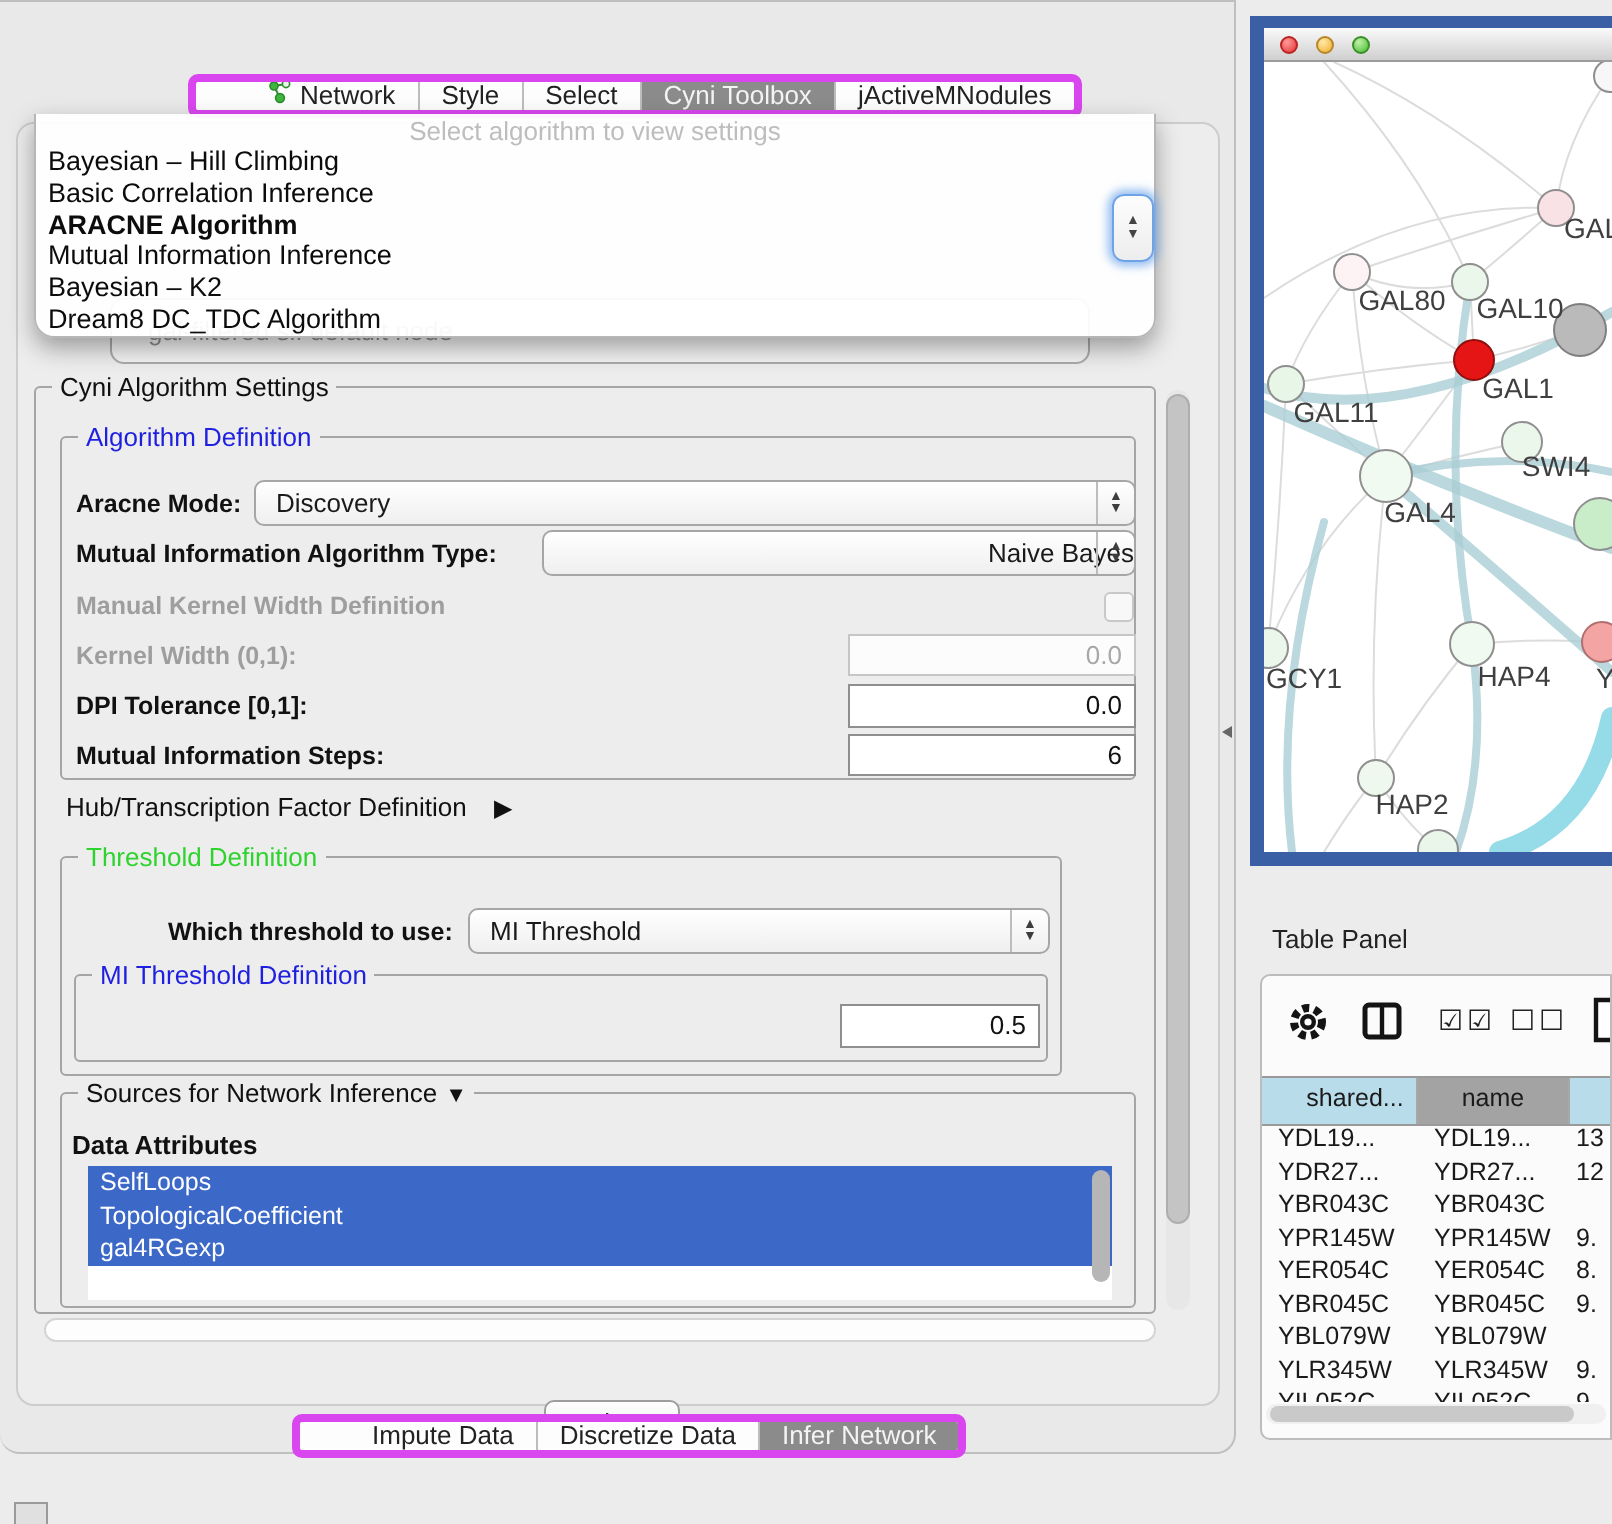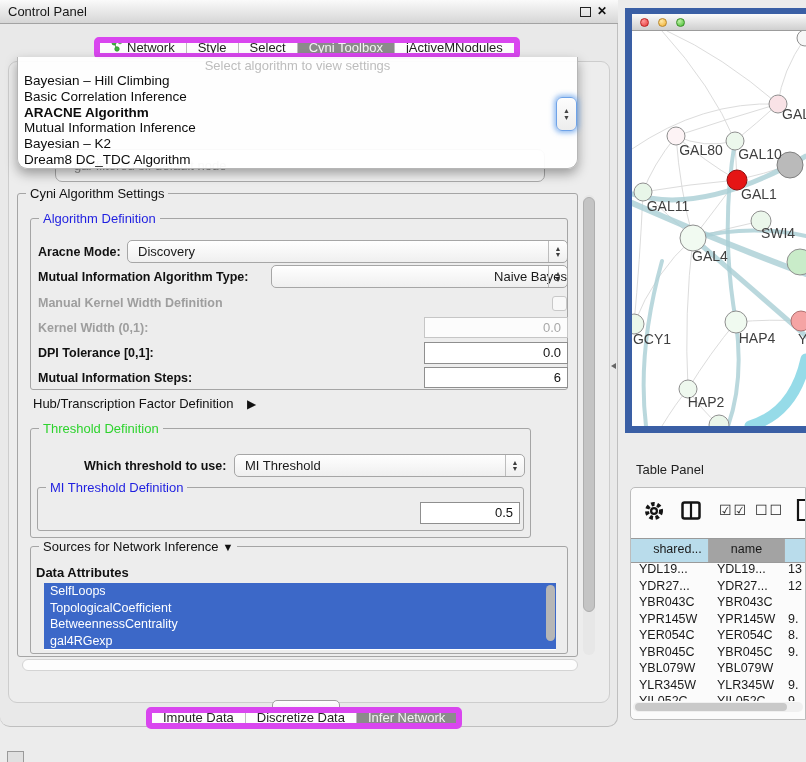--- a/index.html
+++ b/index.html
@@ -12,22 +12,22 @@
       border-left:none;border-radius:0 0 10px 10px;box-sizing:border-box;}
   .cp-titlebar{left:0;top:8;width:618px;height:24px;
       background:linear-gradient(#fafafa,#d6d6d6);border-bottom:1px solid #a3a3a3;box-sizing:border-box;}
   .cp-title{position:absolute;left:8px;top:0;line-height:24px;font-size:13px;color:#161616;}
   .float-btn{position:absolute;left:580px;top:7px;width:9px;height:8px;border:1.5px solid #222;background:transparent;}
   .close-btn{position:absolute;left:597px;top:4px;font-size:12px;font-weight:bold;color:#111;}
   .inner-panel{left:8px;top:61px;width:602px;height:642px;background:#ededed;
       border:1px solid #cdcdcd;border-radius:9px;box-sizing:border-box;}
 
   
-  .segbar{display:inline-flex;border:6px solid #d946ef;border-radius:5px;overflow:hidden;
-      background:#fdfdfd;height:22px;box-sizing:border-box;}
+  .segbar{display:inline-flex;border:4px solid #d946ef;border-radius:5px;overflow:hidden;
+      background:#fdfdfd;height:22px;box-sizing:border-box;padding-left:25px;}
   .seg{display:flex;align-items:center;gap:4px;padding:0 11px;font-size:13px;color:#222;
       border-left:1px solid #bdbdbd;line-height:20px;white-space:nowrap;}
   .seg:first-child{border-left:none;}
   .seg.sel{background:#8b8b8b;color:#f4f4f4;}
   .topbar{left:94px;top:37px;}
   .bottombar{left:146px;top:707px;}
 
   
   .popup{left:17px;top:57px;width:561px;height:112px;background:rgba(255,255,255,0.94);
       border:1px solid #b6b6b6;border-top:none;border-radius:0 0 10px 10px;
@@ -119,25 +119,20 @@
   .tcell.c2{width:40px;padding-left:3px;}
   .tp-hscroll{position:absolute;left:2px;top:214px;width:170px;height:10px;background:#f0f0f0;border-radius:5px;}
   .tp-hscroll .thumb{position:absolute;left:2px;top:1px;width:152px;height:8px;background:#c9c9c9;border-radius:4px;}
 </style>
 </head>
 <body>
 
 <div class="stage">
 
   <div class="abs cp"></div>
-  <div class="abs cp-titlebar">
-    <span class="cp-title">Control Panel</span>
-    <span class="float-btn"></span>
-    <span class="close-btn">✕</span>
-  </div>
   <div class="abs inner-panel"></div>
 
   <div class="abs segbar topbar">
     <div class="seg">
       <span>
         <svg width="12" height="12" viewBox="0 0 12 12">
           <line x1="3" y1="3" x2="9" y2="2" stroke="#2c8c2c" stroke-width="1"></line>
           <line x1="3" y1="3" x2="6" y2="9" stroke="#2c8c2c" stroke-width="1"></line>
           <circle cx="3" cy="3" r="2" fill="#3eb53e" stroke="#2c8c2c" stroke-width="0.8"></circle>
           <circle cx="9" cy="2" r="1.8" fill="#eaf7ea" stroke="#2c8c2c" stroke-width="0.8"></circle>
@@ -232,21 +227,20 @@
   </div>
   <div class="field" style="left:420px;top:502px;width:100px;height:22px;">0.5</div>
 
   <div class="abs group" style="left:30px;top:546px;width:538px;height:108px;">
     <span class="legend black"><span>Sources for Network Inference</span><span class="tri-down">▼</span></span>
   </div>
   <span class="lbl" style="left:36px;top:565px;font-size:13px;">Data Attributes</span>
   <div class="abs attr-list">
     <div class="attr-item">SelfLoops</div>
     <div class="attr-item">TopologicalCoefficient</div>
-    <div class="attr-item">BetweennessCentrality</div>
     <div class="attr-item">gal4RGexp</div>
     <div class="list-scroll">
         <div class="thumb"></div>
       </div>
   </div>
 
   <div class="abs hscroll"></div>
 
   <button class="abs apply-btn">Apply</button>
 

